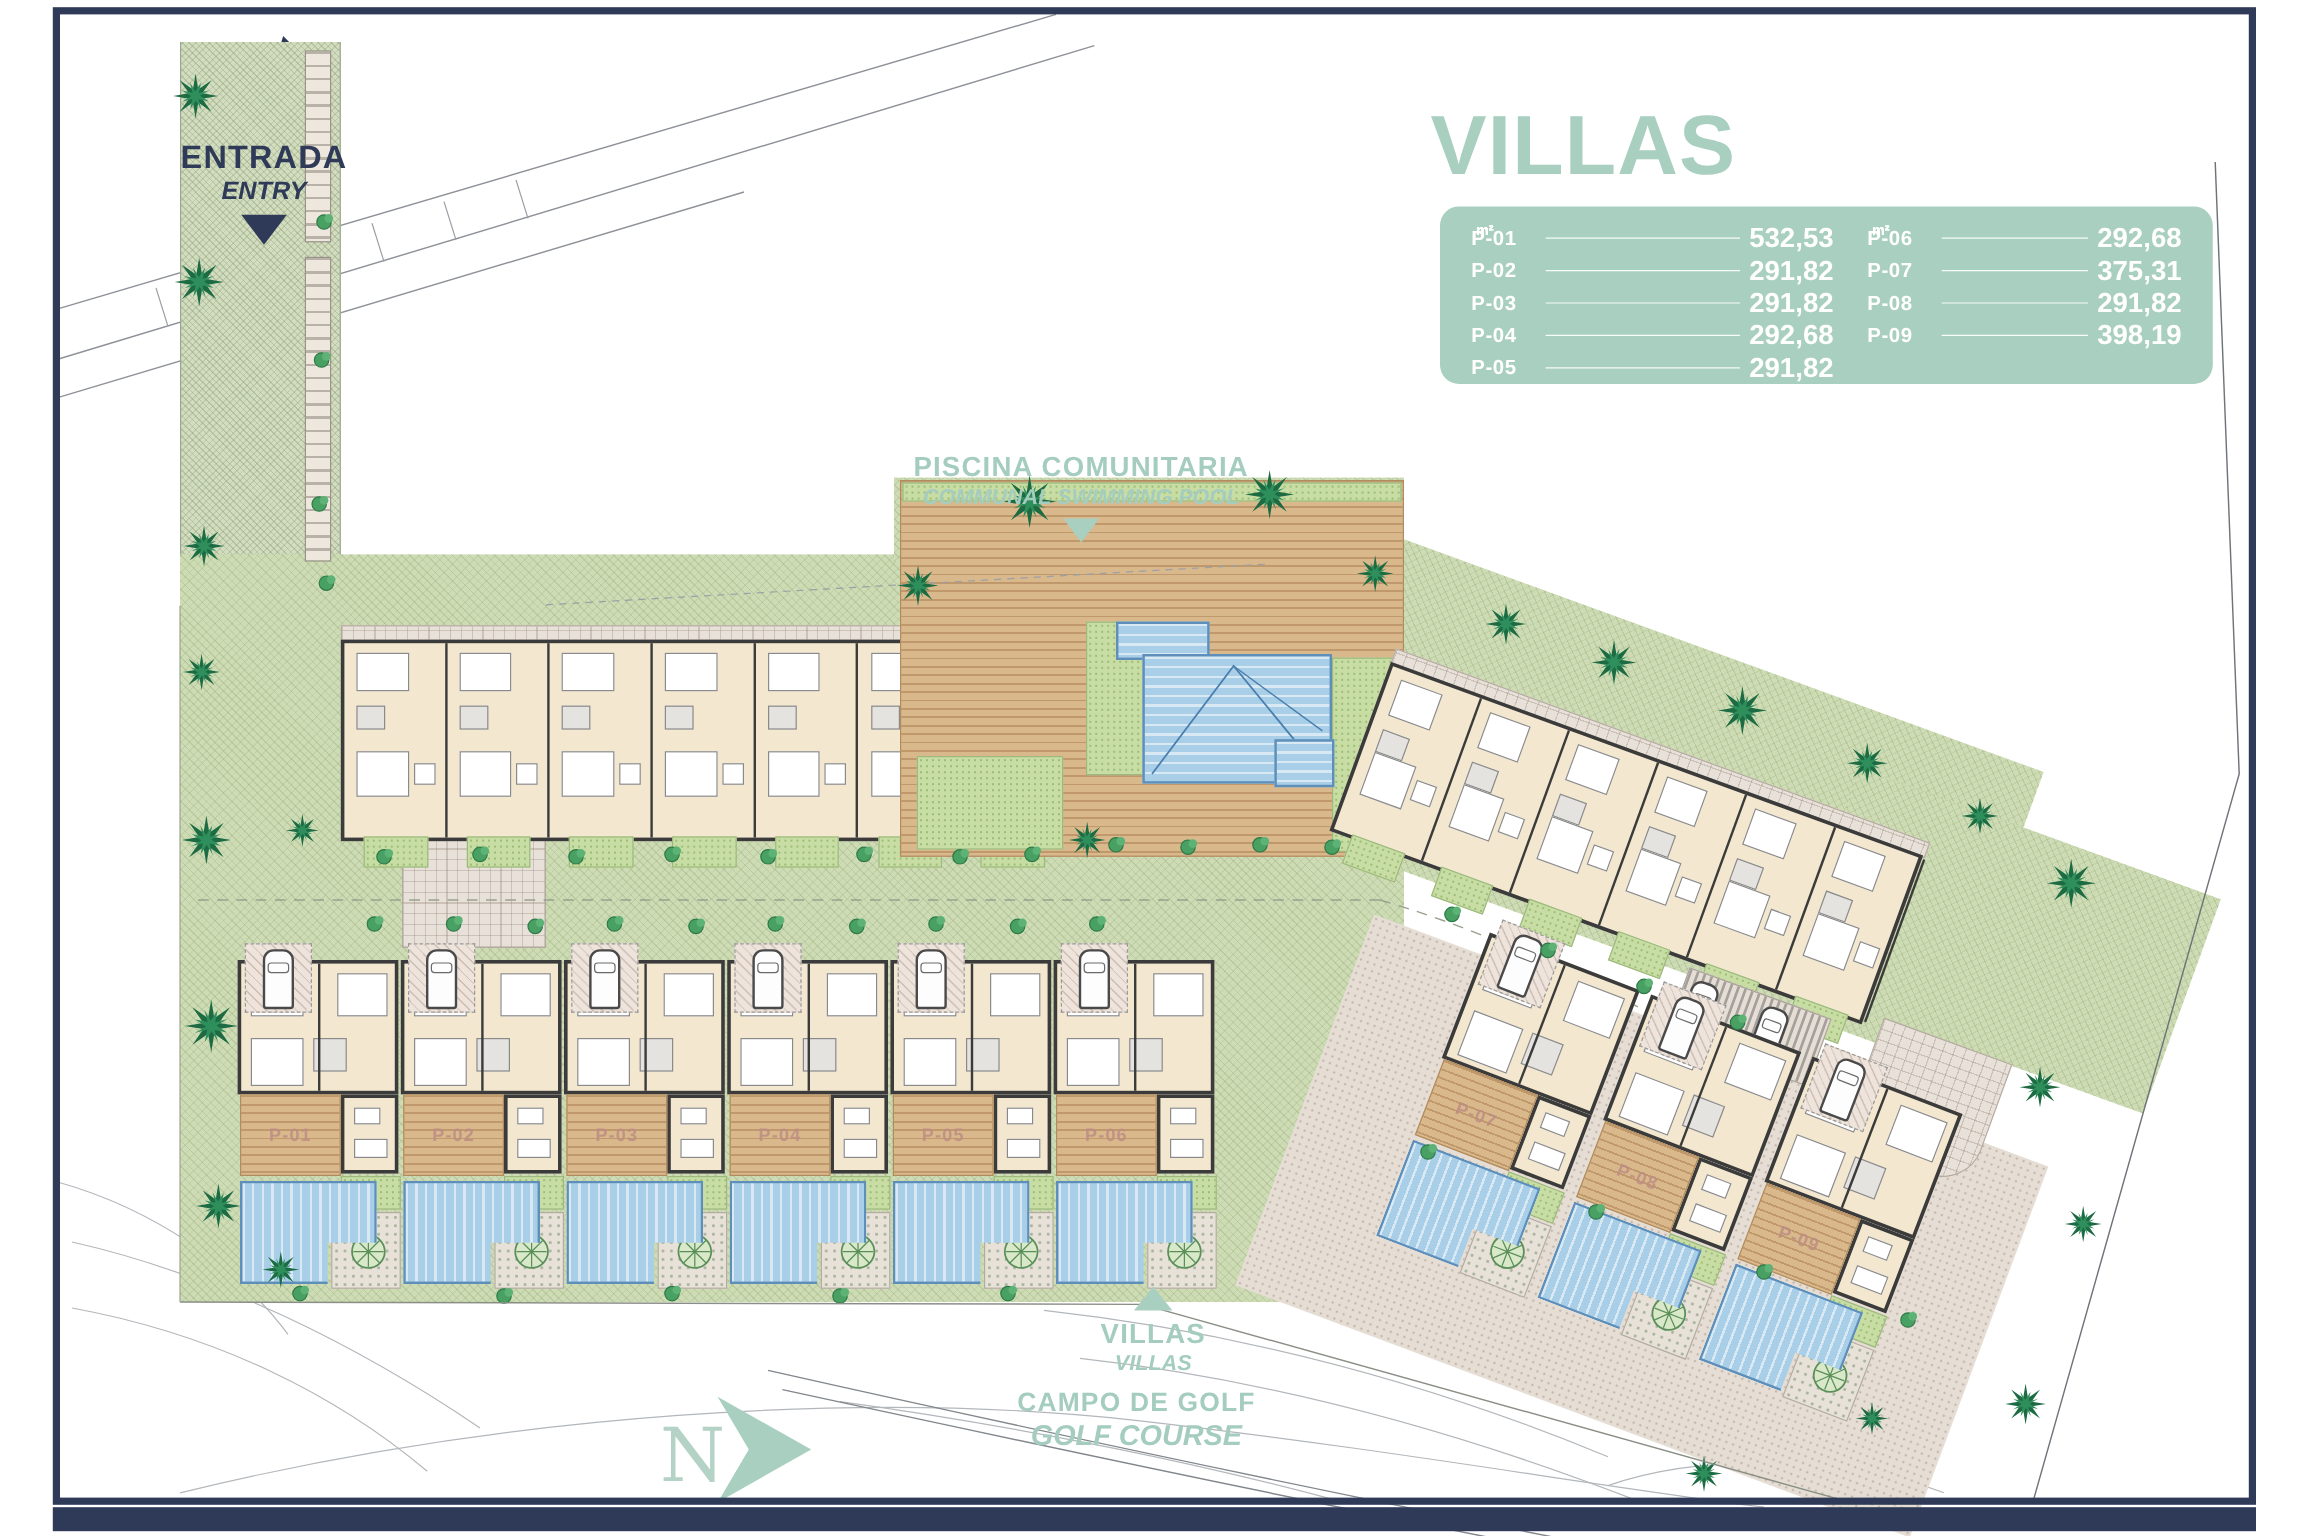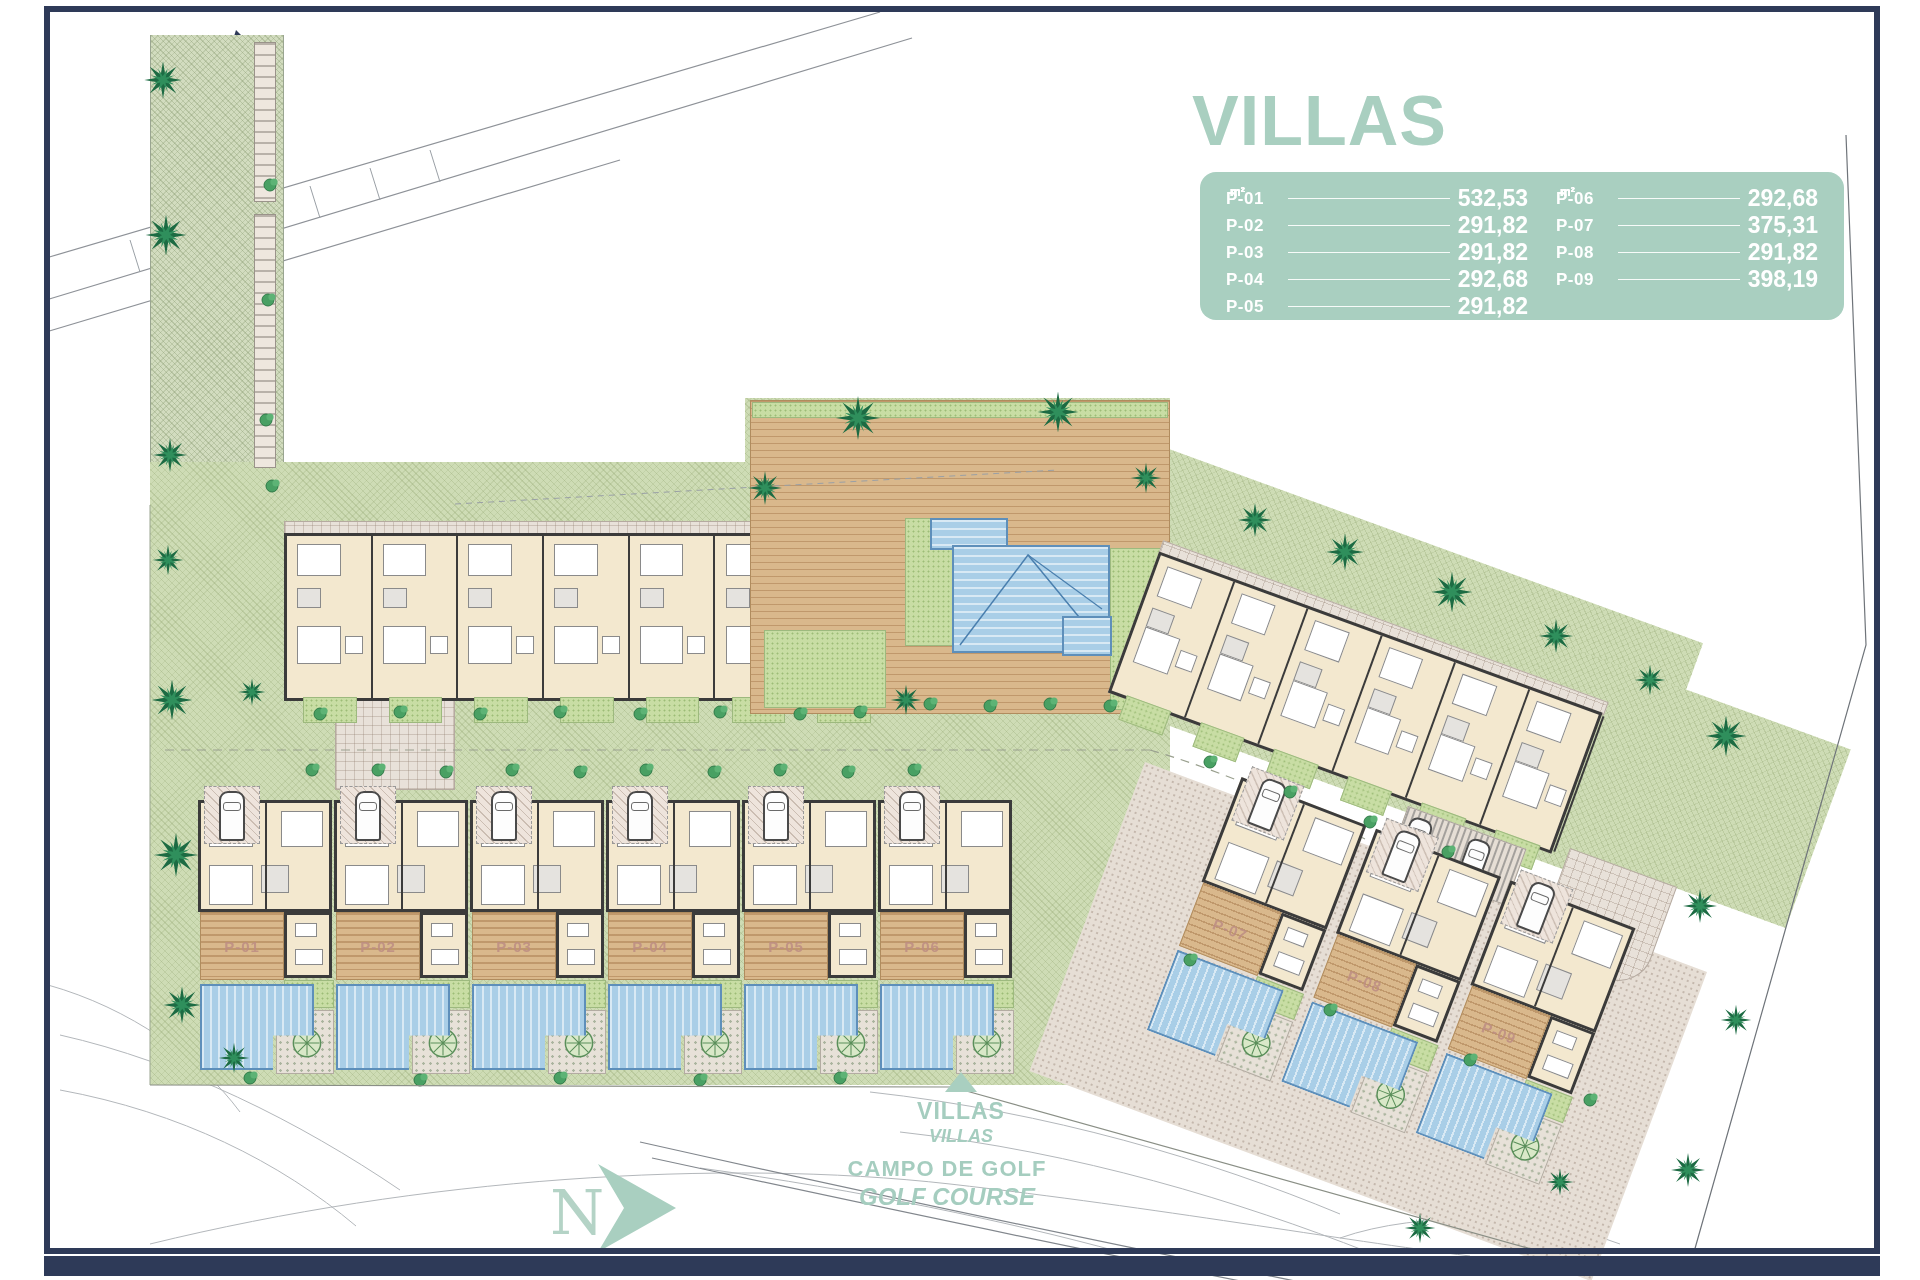--- a/index.html
+++ b/index.html
@@ -642,22 +642,32 @@
         </div>
         <div class="leg-row">
           <span class="lab">P-09</span>
           <span class="lead"></span>
           <span class="val">398,19</span>
           <span class="unit">m²</span>
         </div>
       </div>
   </div>
 
-
-
+  <div class="marker" style="left:150px;top:116px;width:140px;z-index:5">
+    <div class="t navy" style="font-size:27px">ENTRADA</div>
+    <div class="s navy" style="font-size:21px">ENTRY</div>
+    <div class="tri-down navy-tri"></div>
+  </div>
+
+
+  <div class="marker" style="left:741px;top:376px;width:320px;z-index:5">
+    <div class="t">PISCINA COMUNITARIA</div>
+    <div class="s">COMMUNAL SWIMMING POOL</div>
+    <div class="tri-down"></div>
+  </div>
 
 
   <div class="marker" style="left:881px;top:1072px;width:160px;z-index:5">
     <div class="tri-up"></div>
     <div class="t">VILLAS</div>
     <div class="s">VILLAS</div>
   </div>
 
 
   <div class="marker" style="left:817px;top:1156px;width:260px;z-index:5">

